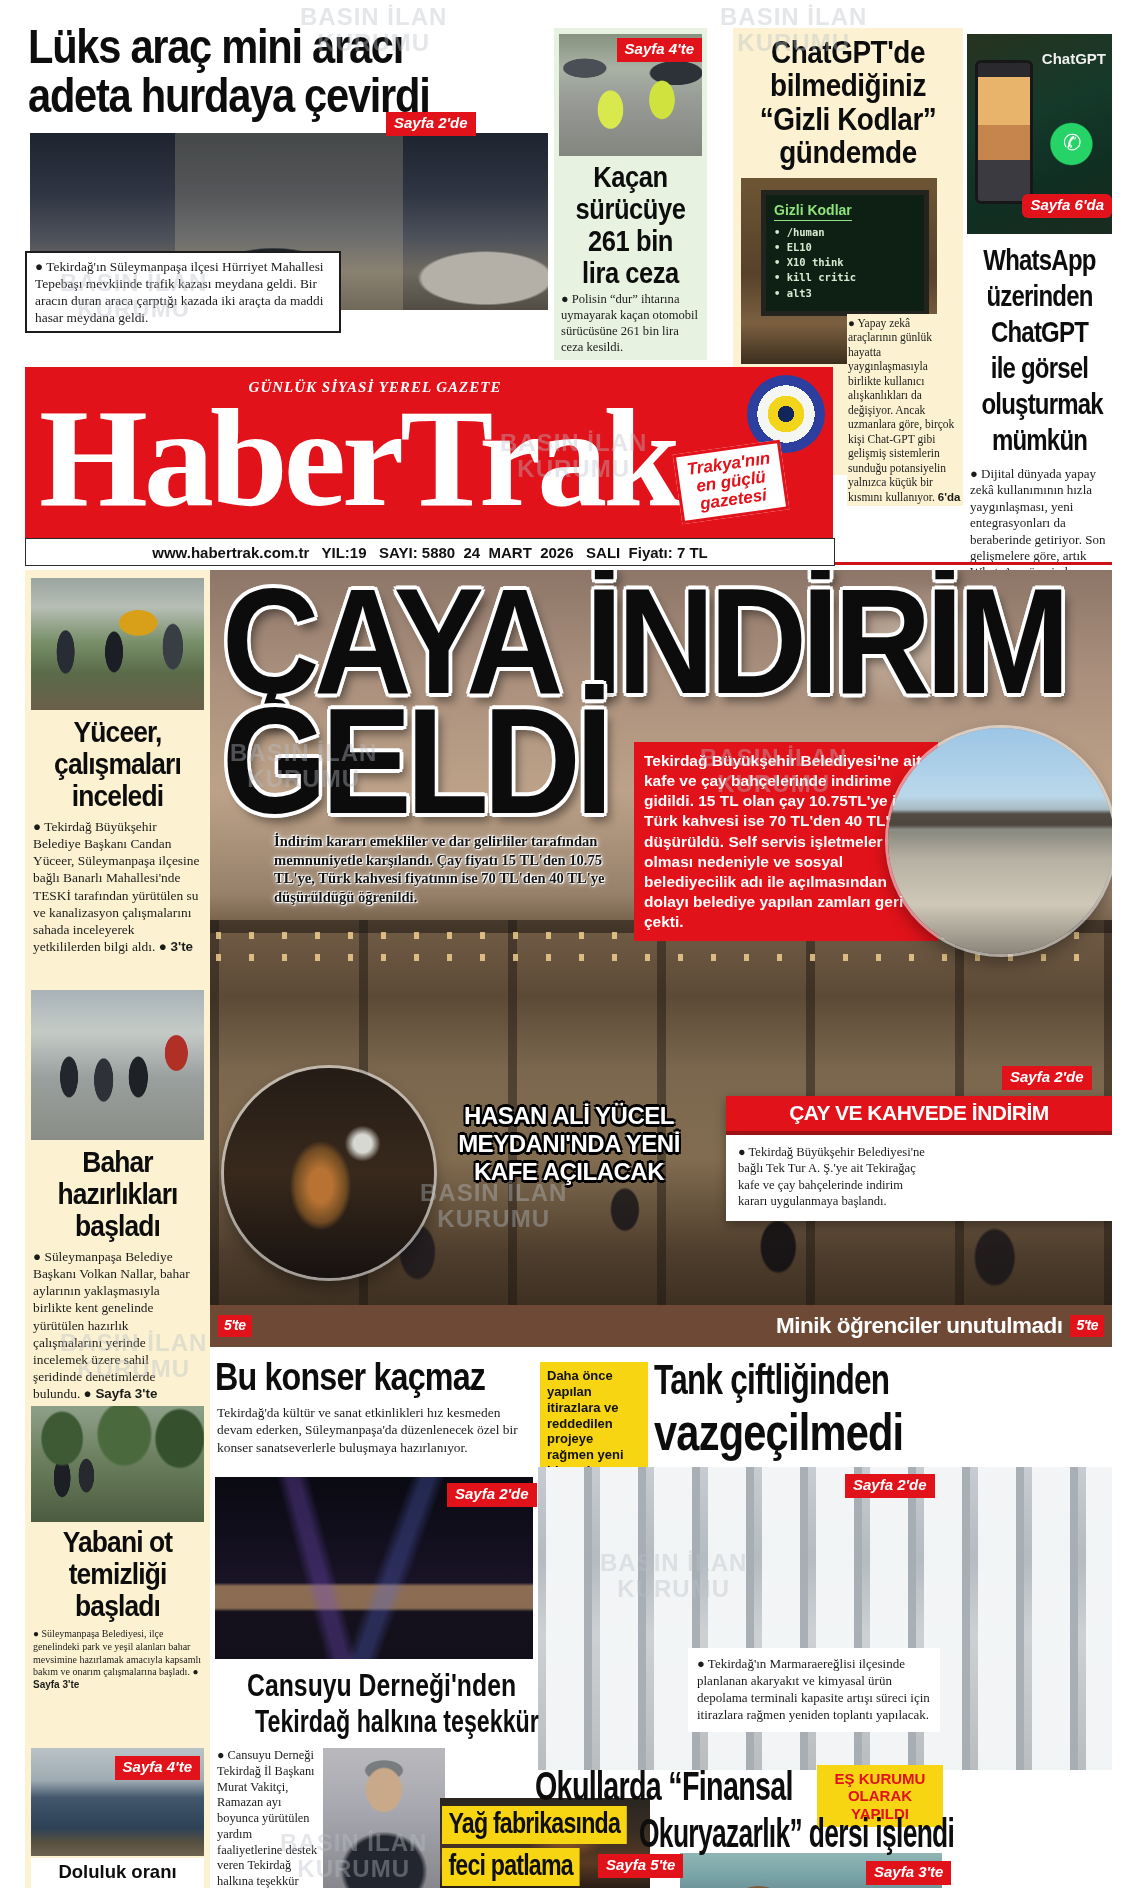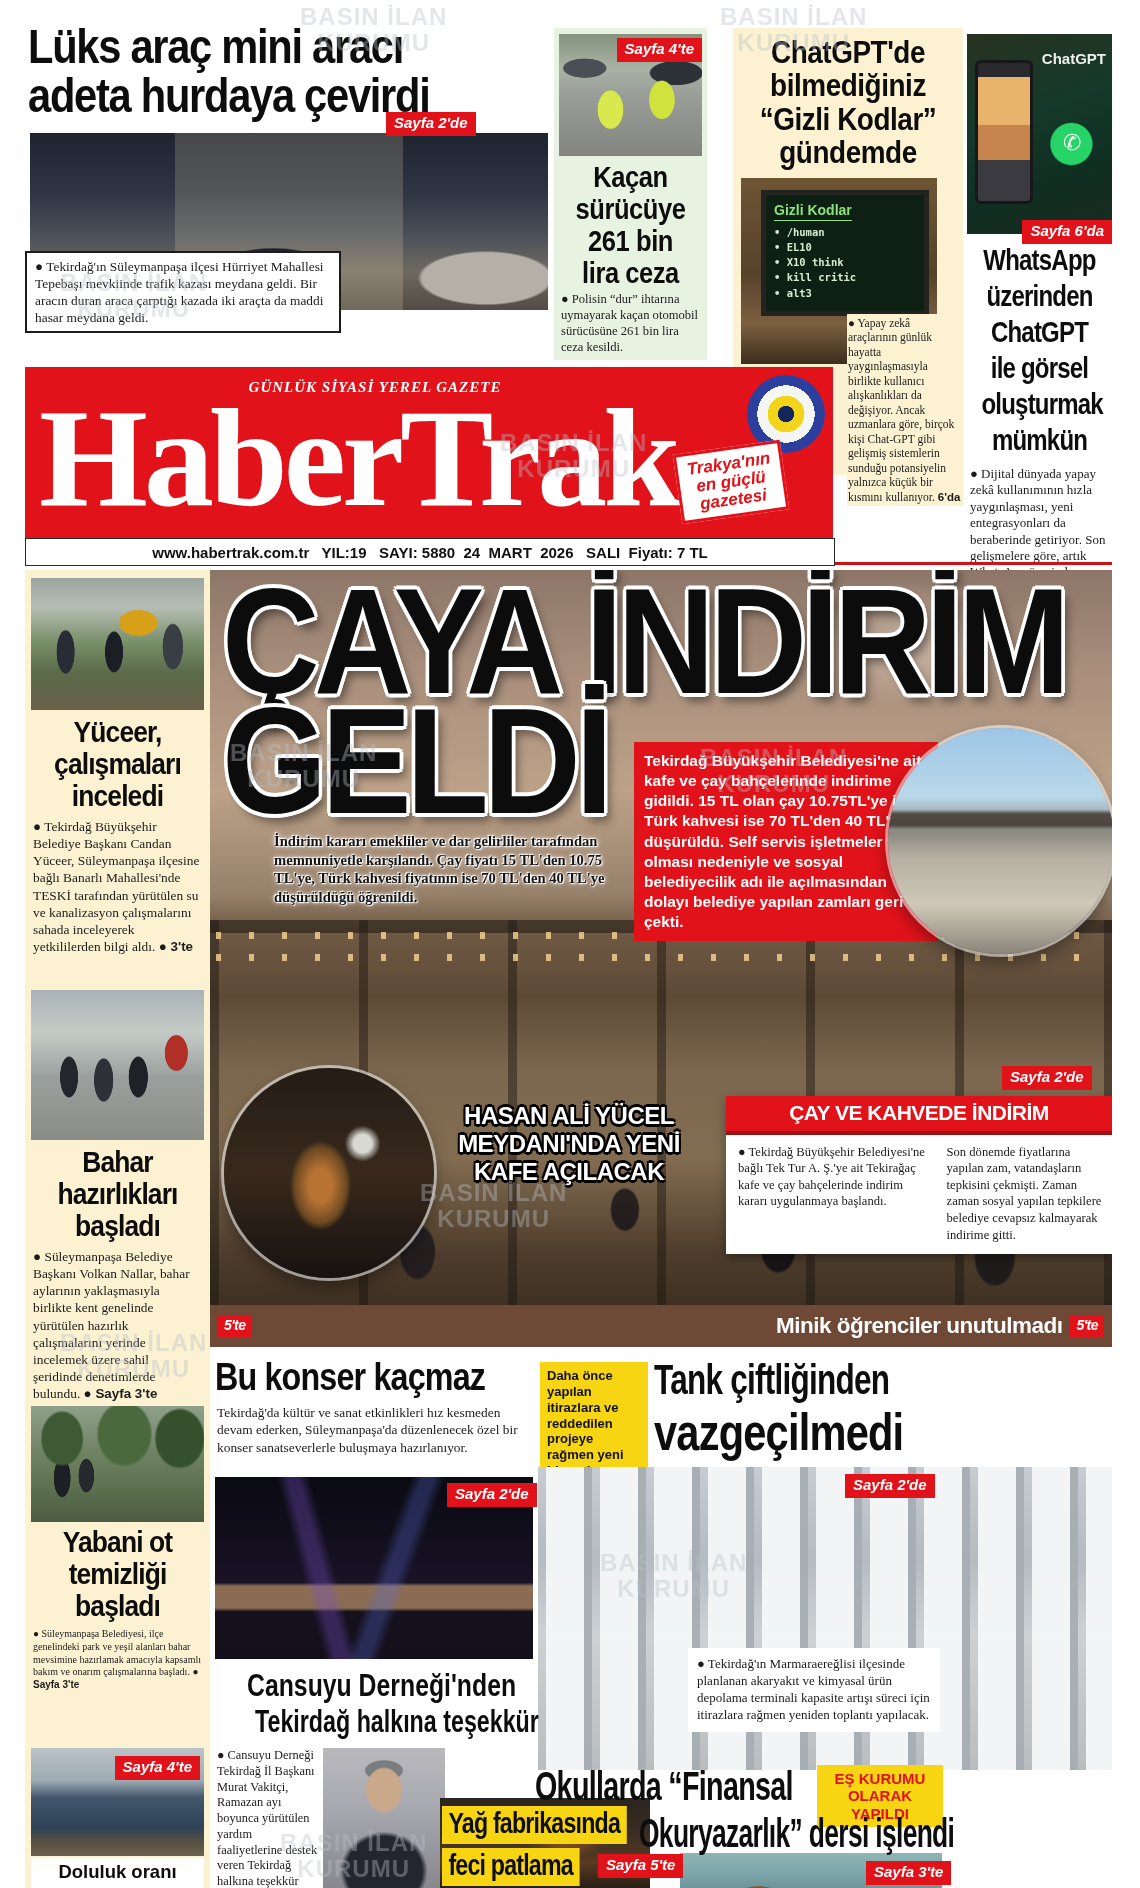--- a/index.html
+++ b/index.html
@@ -256,21 +256,21 @@
       <span class="ref">6'da</span>
     </div>
   </div>
 
   <div class="abs wa">
     <div class="ph ph-wa">
       <div class="wa-phone"></div>
       <div class="wa-brand">ChatGPT</div>
       <div class="wa-call">✆</div>
     </div>
-    <span class="ptag" style="right:0;left:auto;top:192px;">Sayfa 6'da</span>
+    <span class="ptag" style="right:0;left:auto;top:166px;border-radius:6px;">Sayfa 6'da</span>
     <div class="abs wa-h hl sxc80">WhatsApp üzerinden ChatGPT ile görsel oluşturmak mümkün</div>
     <div class="abs wa-b bd">● Dijital dünyada yapay zekâ kullanımının hızla yaygınlaşması, yeni entegrasyonları da beraberinde getiriyor. Son gelişmelere göre, artık WhatsApp üzerinden ChatGPT ile etkileşime geçerek doğrudan görsel oluşturabilecek.</div>
   </div>
 
   <div class="abs masthead">
     <div class="mh-tagline">GÜNLÜK SİYASİ YEREL GAZETE</div>
     <div class="mh-title">HaberTrak</div>
     <div class="mh-eye"></div>
   </div>
   <div class="stamp abs" style="left:677px;top:447px;">
@@ -338,21 +338,20 @@
       <div>HASAN ALİ YÜCEL</div>
       <div>MEYDANI'NDA YENİ</div>
       <div>KAFE AÇILACAK</div>
     </div>
     <span class="ptag" style="left:792px;top:496px;">Sayfa 2'de</span>
 
     <div class="panel">
       <div class="panel-title">ÇAY VE KAHVEDE İNDİRİM</div>
       <div class="panel-cols">
         <div class="panel-col bd" style="flex:0 0 54%;">● Tekirdağ Büyükşehir Belediyesi'ne bağlı Tek Tur A. Ş.'ye ait Tekirağaç kafe ve çay bahçelerinde indirim kararı uygulanmaya başlandı.</div>
-        <div class="panel-col bd" style="flex:1;">Son dönemde fiyatlarına yapılan zam, vatandaşların tepkisini çekmişti. Zaman zaman sosyal yapılan tepkilere belediye cevapsız kalmayarak indirime gitti.</div>
       </div>
     </div>
   </div>
 
   <div class="abs strip">
     <span class="ptag-sm">5'te</span>
     <span class="strip-right">Minik öğrenciler unutulmadı</span>
     <span class="ptag-sm">5'te</span>
   </div>
 

